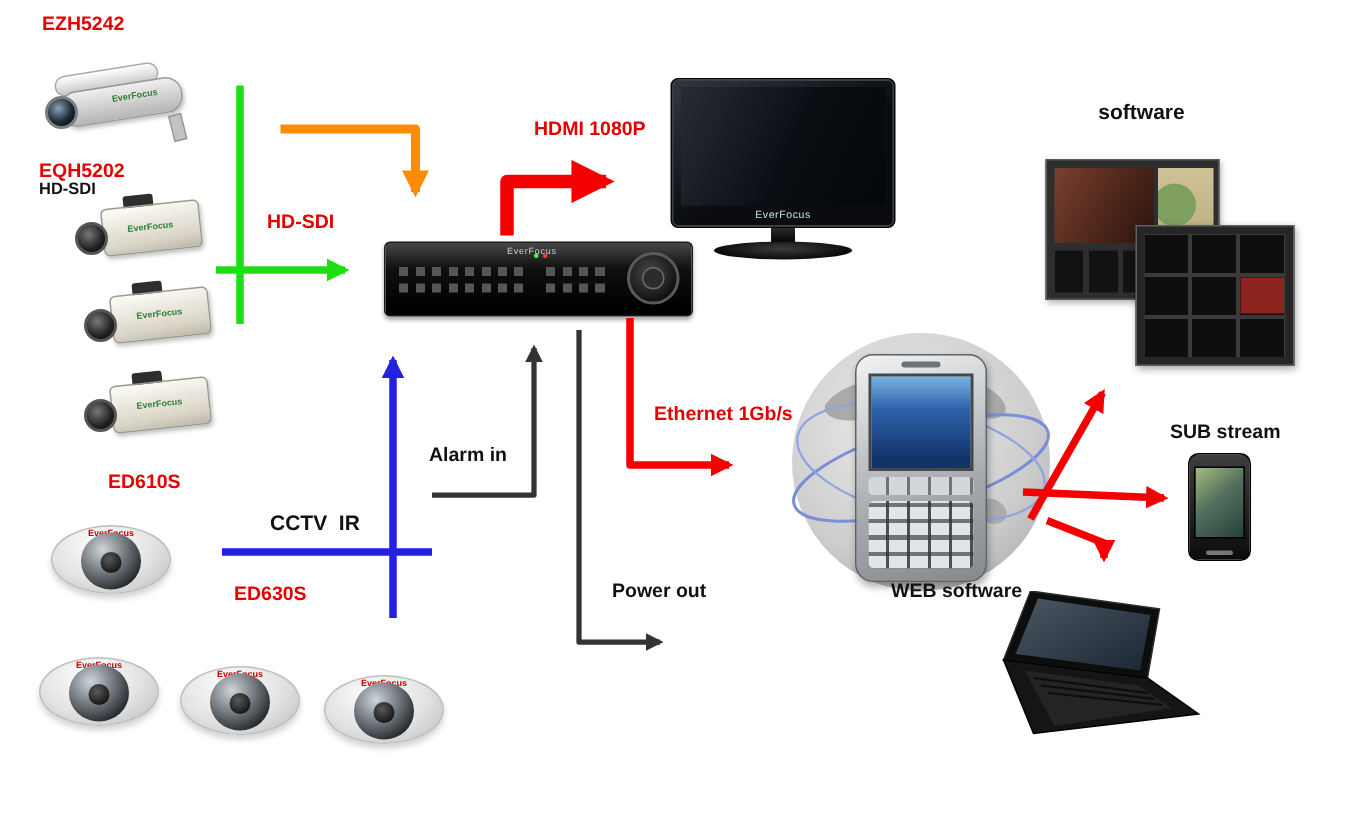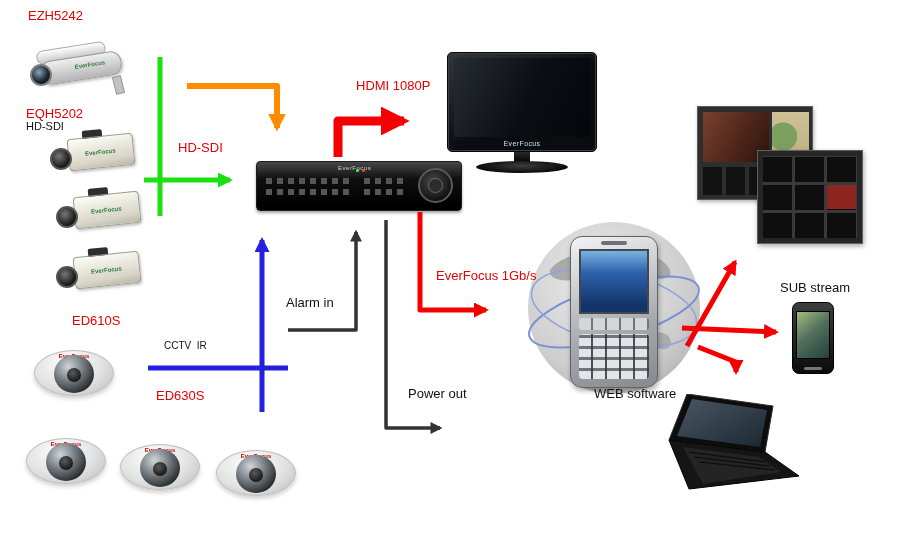--- a/index.html
+++ b/index.html
@@ -1,21 +1,21 @@
 <!DOCTYPE html>
 <html><head>
 <meta charset="utf-8">
 <style>
   *{margin:0;padding:0;box-sizing:border-box}
   html,body{background:#fff}
   body{font-family:"Liberation Sans",sans-serif}
   .canvas{position:relative;width:900px;height:546px;background:#fff;overflow:hidden}
 
   
-  .label{position:absolute;font-weight:normal;font-size:13px;color:#111;white-space:nowrap;z-index:40}
+  .label{position:absolute;font-weight:bold;font-size:13px;color:#111;white-space:nowrap;z-index:40}
   .label.red{color:#e50000}
   .label.small{font-size:11px}
   .label.center{text-align:center}
 
   
   .bullet-cam{position:absolute;left:28px;top:36px;width:112px;height:64px;z-index:10}
   .bullet-cam .hood{position:absolute;left:8px;top:10px;width:70px;height:14px;border-radius:7px;
     background:linear-gradient(#ffffff,#c7c7c7);border:1px solid #aaa;transform:rotate(-9deg)}
   .bullet-cam .body{position:absolute;left:12px;top:20px;width:82px;height:24px;border-radius:11px;
     background:linear-gradient(#efefef,#b5b5b5);border:1px solid #999;transform:rotate(-9deg);
@@ -303,23 +303,24 @@
     <line x1="682" y1="328" x2="776" y2="332" stroke="#f40000" stroke-width="5" marker-end="url(#hRed)"></line>
     <polyline points="698,347 736,362 736,372" fill="none" stroke="#f40000" stroke-width="5" stroke-linejoin="round" marker-end="url(#hRed)"></polyline>
   </svg>
 
   <div class="label red" style="left:28px;top:8px">EZH5242</div>
   <div class="label red" style="left:26px;top:106px">EQH5202</div>
   <div class="label small" style="left:26px;top:120px">HD-SDI</div>
   <div class="label red" style="left:178px;top:140px">HD-SDI</div>
   <div class="label red" style="left:356px;top:78px">HDMI 1080P</div>
   <div class="label center" style="left:690px;top:66px;width:142px;font-size:14px">
-  </div>
-  <div class="label red" style="left:436px;top:268px">EverFocus 1Gb/s</div>
+    <div>software</div>
+  </div>
+  <div class="label red" style="left:436px;top:268px">Ethernet 1Gb/s</div>
   <div class="label" style="left:780px;top:280px">SUB stream</div>
   <div class="label" style="left:594px;top:386px">WEB software</div>
   <div class="label" style="left:286px;top:295px">Alarm in</div>
   <div class="label" style="left:408px;top:386px">Power out</div>
-  <div class="label" style="left:164px;top:340px;font-size:10px;white-space:pre">CCTV  IR</div>
+  <div class="label" style="left:180px;top:340px;font-size:14px;white-space:pre">CCTV  IR</div>
   <div class="label red" style="left:72px;top:313px">ED610S</div>
   <div class="label red" style="left:156px;top:388px">ED630S</div>
 
 </div>
 
 </body></html>

